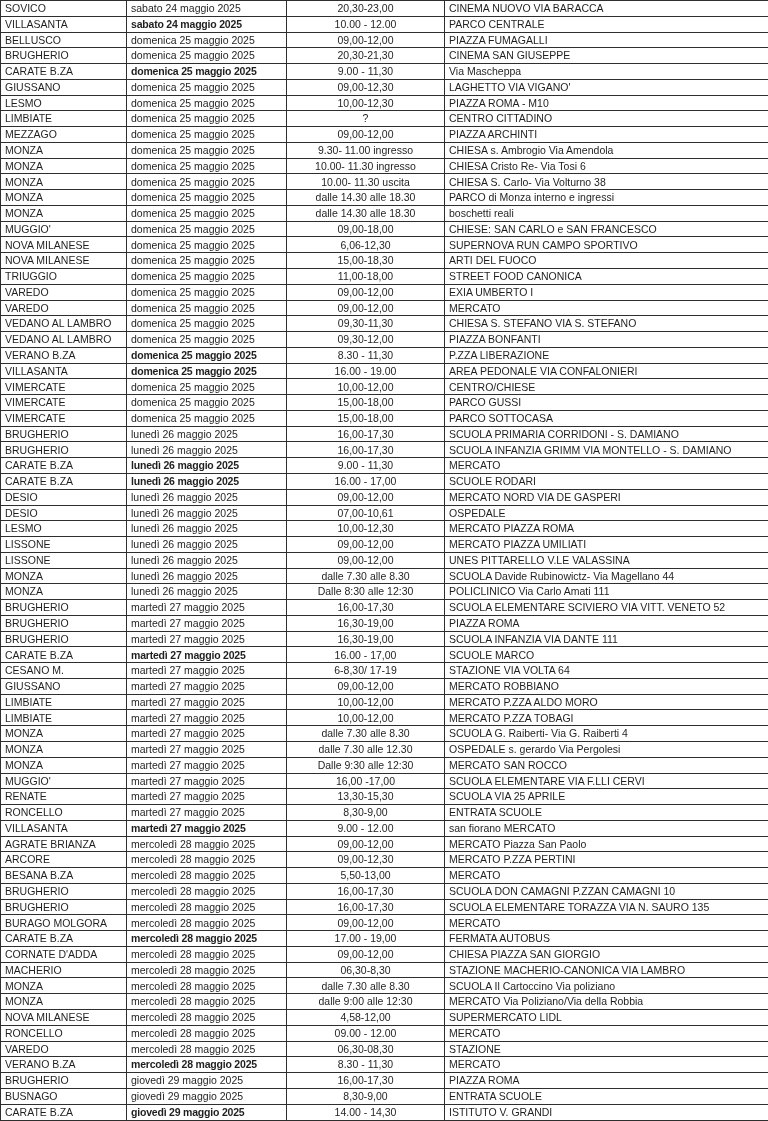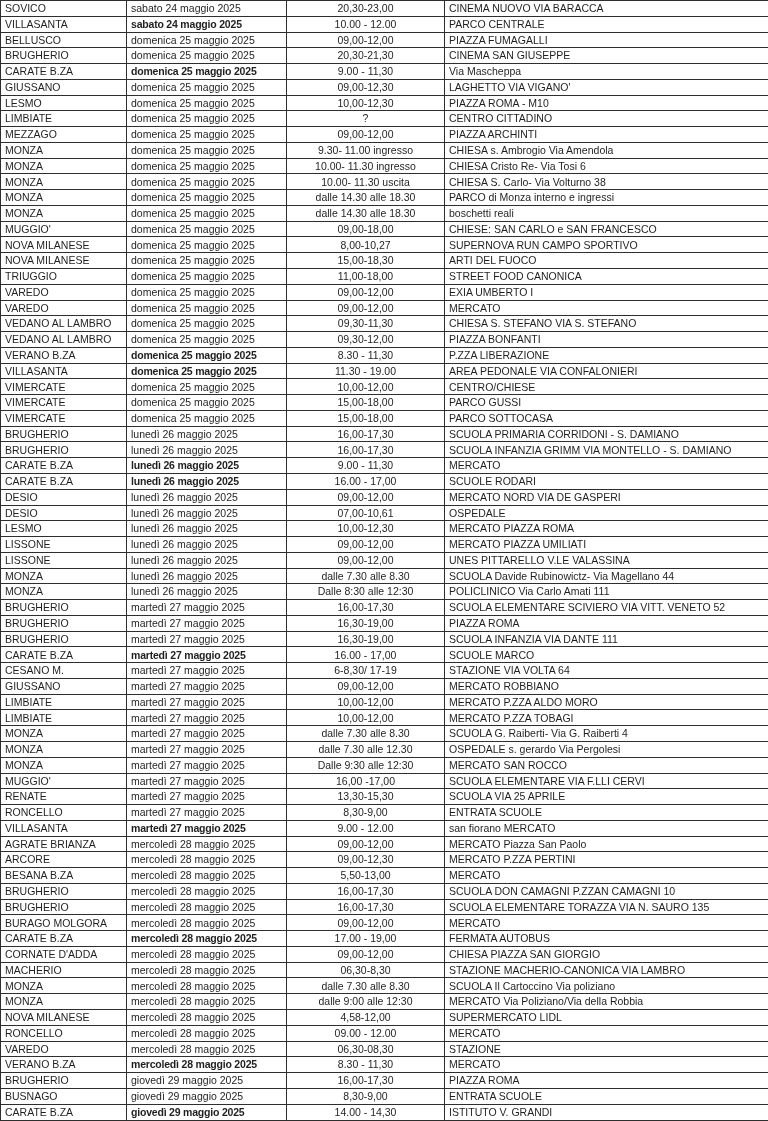--- a/index.html
+++ b/index.html
@@ -124,21 +124,21 @@
       </tr>
       <tr>
         <td class="col-city">MUGGIO'</td>
         <td class="col-date">domenica 25 maggio 2025</td>
         <td class="col-time">09,00-18,00</td>
         <td class="col-location">CHIESE: SAN CARLO e SAN FRANCESCO</td>
       </tr>
       <tr>
         <td class="col-city">NOVA MILANESE</td>
         <td class="col-date">domenica 25 maggio 2025</td>
-        <td class="col-time">8,00-10,27</td>
+        <td class="col-time">6,06-12,30</td>
         <td class="col-location">SUPERNOVA RUN CAMPO SPORTIVO</td>
       </tr>
       <tr>
         <td class="col-city">NOVA MILANESE</td>
         <td class="col-date">domenica 25 maggio 2025</td>
         <td class="col-time">15,00-18,30</td>
         <td class="col-location">ARTI DEL FUOCO</td>
       </tr>
       <tr>
         <td class="col-city">TRIUGGIO</td>
@@ -172,21 +172,21 @@
       </tr>
       <tr class="bold-date">
         <td class="col-city">VERANO B.ZA</td>
         <td class="col-date">domenica 25 maggio 2025</td>
         <td class="col-time">8.30 - 11,30</td>
         <td class="col-location">P.ZZA LIBERAZIONE</td>
       </tr>
       <tr class="bold-date">
         <td class="col-city">VILLASANTA</td>
         <td class="col-date">domenica 25 maggio 2025</td>
-        <td class="col-time">11.30 - 19.00</td>
+        <td class="col-time">16.00 - 19.00</td>
         <td class="col-location">AREA PEDONALE VIA CONFALONIERI</td>
       </tr>
       <tr>
         <td class="col-city">VIMERCATE</td>
         <td class="col-date">domenica 25 maggio 2025</td>
         <td class="col-time">10,00-12,00</td>
         <td class="col-location">CENTRO/CHIESE</td>
       </tr>
       <tr>
         <td class="col-city">VIMERCATE</td>

